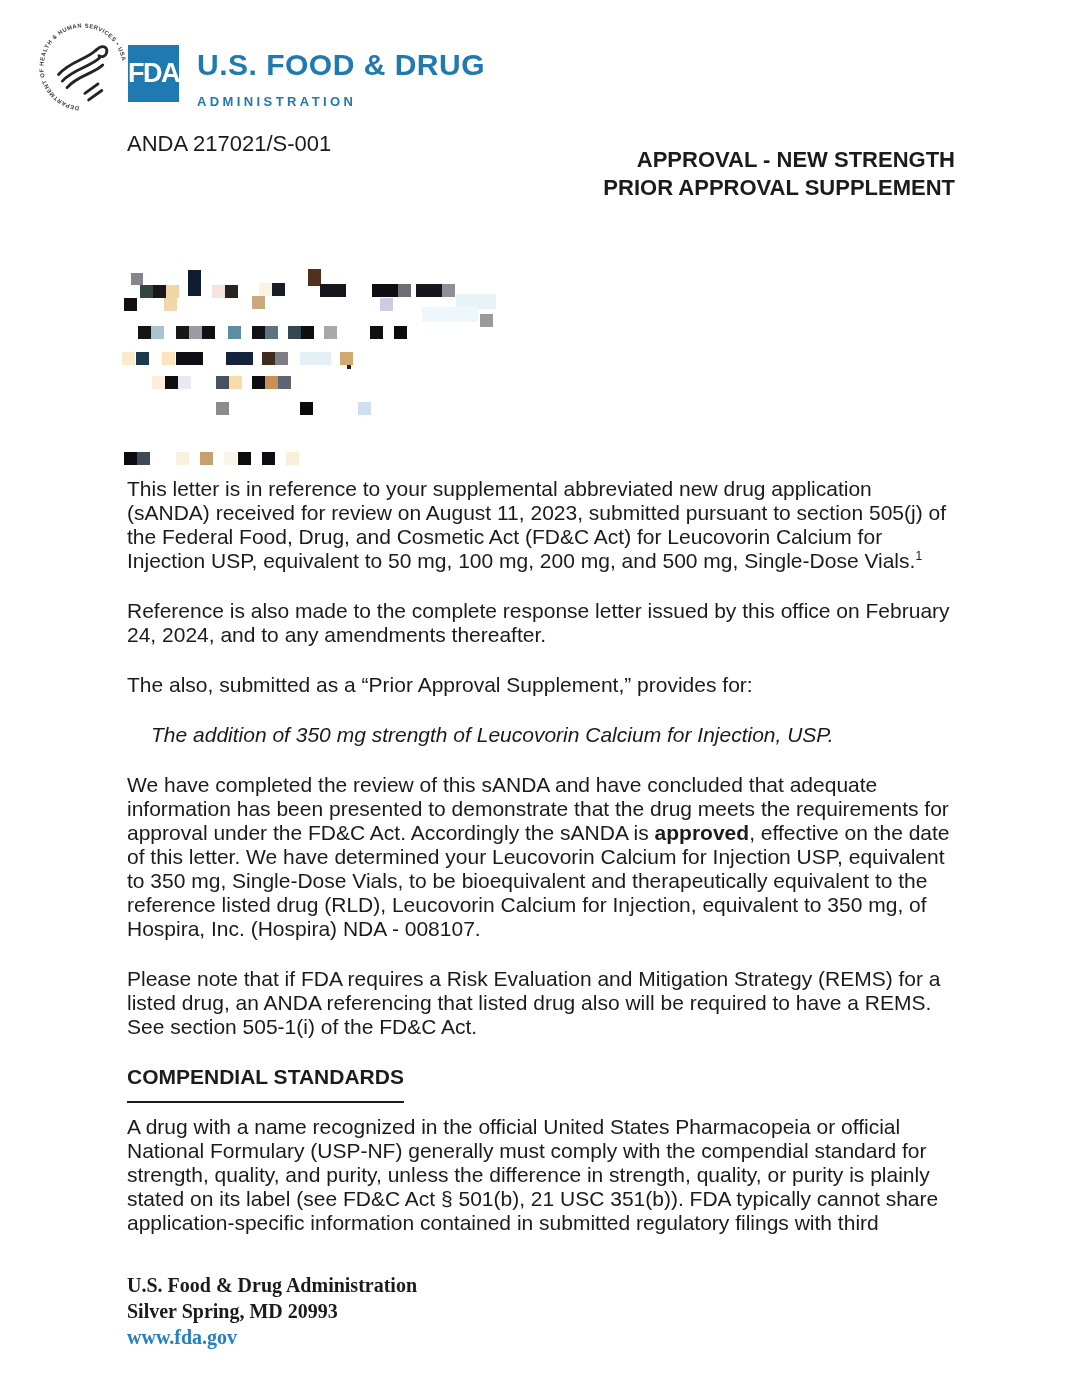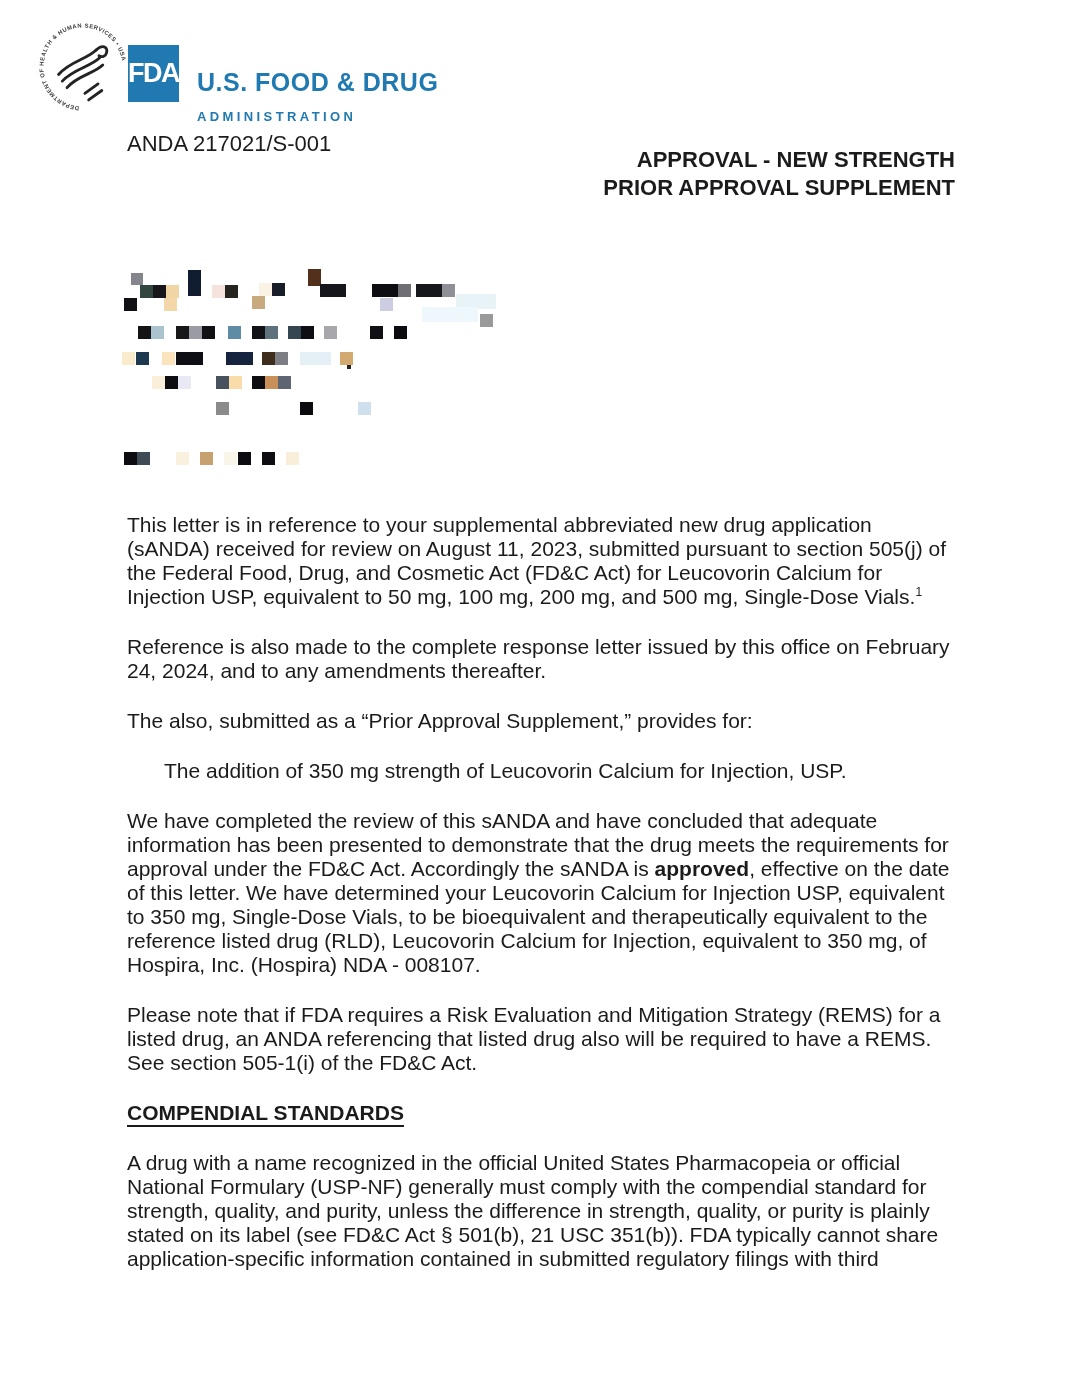--- a/index.html
+++ b/index.html
@@ -17,41 +17,41 @@
   .hhs-logo{position:absolute;left:36px;top:20px;width:94px;height:94px;}
   .fda-box{
     position:absolute;left:128px;top:45px;width:51px;height:57px;
     background:var(--fda-blue);display:flex;align-items:center;justify-content:center;
   }
   .fda-box span{
     color:#ffffff;font-weight:bold;font-size:27px;letter-spacing:-1.5px;
     font-family:"Liberation Sans",sans-serif;transform:scaleY(1.05);
   }
   .wordmark{position:absolute;left:197px;top:48px;color:var(--fda-blue);}
-  .wordmark .line1{font-size:25px;font-weight:bold;letter-spacing:.5px;margin-top:20px;}
+  .wordmark .line1{font-size:30px;font-weight:bold;letter-spacing:.5px;}
   .wordmark .line2{font-size:13px;font-weight:bold;letter-spacing:3.4px;margin-top:12px;}
   
   .anda-number{position:absolute;left:127px;top:131px;font-size:22px;text-align:center;}
   .supplement-type{
     position:absolute;right:125px;top:146px;text-align:right;
     font-size:22px;font-weight:bold;line-height:28px;
   }
   
   .redaction{position:absolute;left:122px;top:265px;width:410px;height:210px;}
   .rcell{position:absolute;}
   
   .letter-body{
-    position:absolute;left:127px;top:513px;width:831px;
+    position:absolute;left:127px;top:477px;width:831px;
     font-size:21px;line-height:24px;
   }
   .letter-body p{margin:0 0 26px 0;}
-  .letter-body p.indent{margin-left:37px;}
+  .letter-body p.indent{margin-left:24px;font-style:italic;}
   .letter-body sup{font-size:12px;vertical-align:super;line-height:0;}
   .section-heading{font-weight:bold;margin:0 0 30px 0;}
-  .section-heading span{border-bottom:2px solid var(--text-color);padding-bottom:1px;}
+  .section-heading span{border-bottom:2px solid var(--text-color);padding-bottom:13px;}
   
   .page-footer{
     position:absolute;left:127px;top:1272px;
     font-family:"Liberation Serif",serif;font-weight:bold;
     font-size:20px;line-height:26px;
   }
   .page-footer a{color:var(--link-blue);text-decoration:none;cursor:pointer;}
 </style>
 </head>
 <body>
@@ -162,14 +162,19 @@
     <p><span>This letter is in reference to your supplemental abbreviated new drug application (sANDA) received for review on August 11, 2023, submitted pursuant to section 505(j) of the Federal Food, Drug, and Cosmetic Act (FD&amp;C Act) for Leucovorin Calcium for Injection USP, equivalent to 50 mg, 100 mg, 200 mg, and 500 mg, Single-Dose Vials.</span><sup>1</sup></p>
     <p>Reference is also made to the complete response letter issued by this office on February 24, 2024, and to any amendments thereafter.</p>
     <p>The also, submitted as a “Prior Approval Supplement,” provides for:</p>
     <p class="indent">The addition of 350 mg strength of Leucovorin Calcium for Injection, USP.</p>
     <p><span>We have completed the review of this sANDA and have concluded that adequate information has been presented to demonstrate that the drug meets the requirements for approval under the FD&amp;C Act. Accordingly the sANDA is </span><strong>approved</strong><span>, effective on the date of this letter. We have determined your Leucovorin Calcium for Injection USP, equivalent to 350 mg, Single-Dose Vials, to be bioequivalent and therapeutically equivalent to the reference listed drug (RLD), Leucovorin Calcium for Injection, equivalent to 350 mg, of Hospira, Inc. (Hospira) NDA - 008107.</span></p>
     <p>Please note that if FDA requires a Risk Evaluation and Mitigation Strategy (REMS) for a listed drug, an ANDA referencing that listed drug also will be required to have a REMS. See section 505-1(i) of the FD&amp;C Act.</p>
     <p class="section-heading"><span>COMPENDIAL STANDARDS</span></p>
     <p>A drug with a name recognized in the official United States Pharmacopeia or official National Formulary (USP-NF) generally must comply with the compendial standard for strength, quality, and purity, unless the difference in strength, quality, or purity is plainly stated on its label (see FD&amp;C Act § 501(b), 21 USC 351(b)). FDA typically cannot share application-specific information contained in submitted regulatory filings with third</p>
   </div>
 
+  <div class="page-footer">
+    <div>U.S. Food &amp; Drug Administration</div>
+    <div>Silver Spring, MD 20993</div>
+    <a>www.fda.gov</a>
+  </div>
 
 </div>
 
 </body></html>

